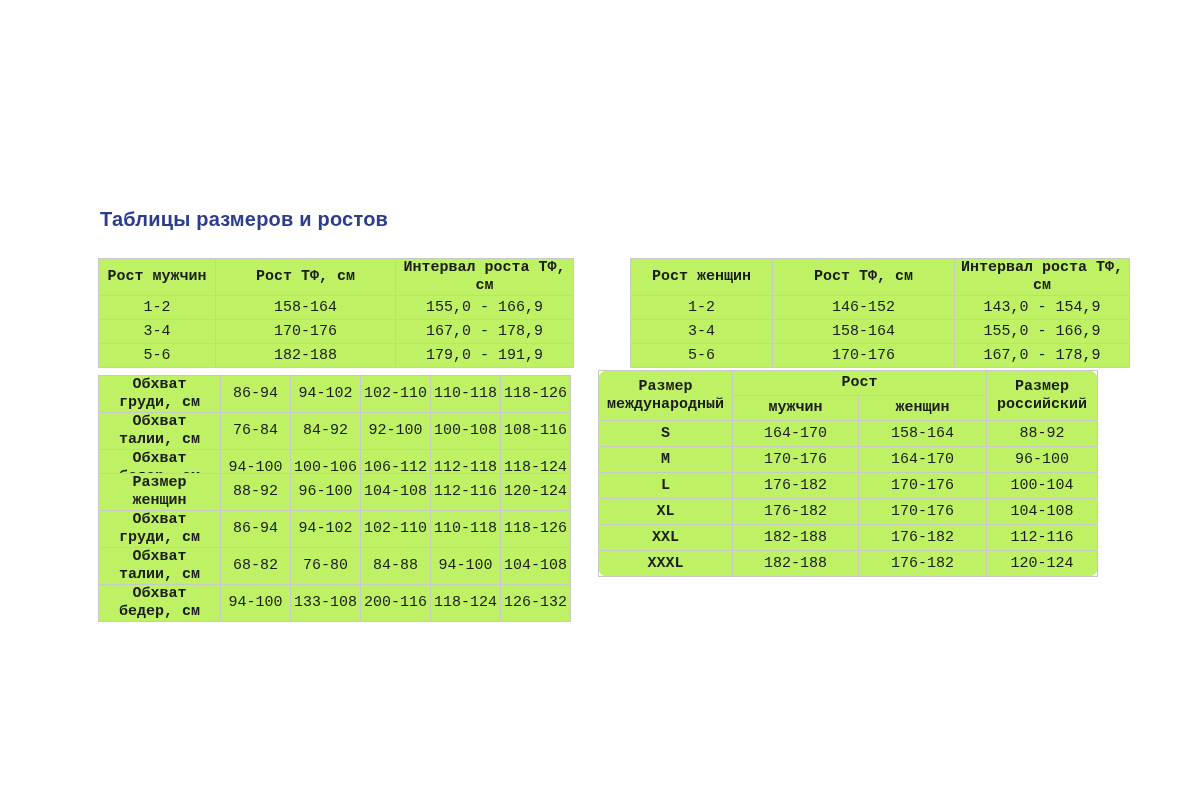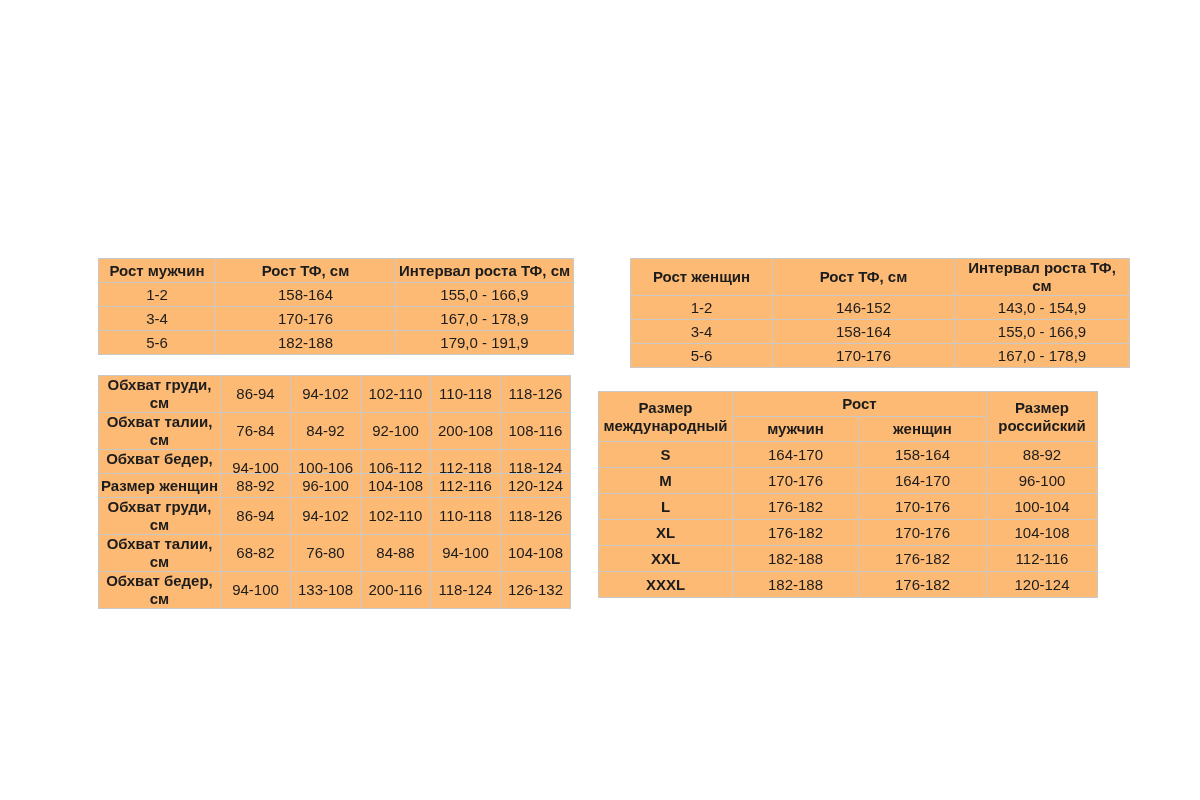--- a/index.html
+++ b/index.html
@@ -1,39 +1,40 @@
 <!DOCTYPE html>
 <html><head>
 <meta charset="utf-8">
 <style>
   * { margin:0; padding:0; box-sizing:border-box; }
   html, body { width:1200px; height:800px; background:#ffffff;
     font-family:"Liberation Sans","DejaVu Sans",sans-serif; }
   .page { position:relative; width:1200px; height:800px; overflow:hidden; background:#ffffff; }
   .title { position:absolute; left:100px; top:208px; font-size:20px; font-weight:bold;
     color:#2b3d8f; letter-spacing:.2px; }
-  table.tbl { position:absolute; border-collapse:collapse; table-layout:fixed; background:#fdba74; }
+  table.tbl { position:absolute; border-collapse:collapse; table-layout:fixed; background:#bef264;font-family:Liberation Mono, monospace; }
   .tbl td { border:1px solid #c9c9c9; text-align:center; vertical-align:middle;
     font-size:15px; height:24px; padding:0 2px; line-height:1.2; color:#1c1c1c; }
   .t-l1 { left:98px;  top:258px; }
   .t-r1 { left:598px; top:258px;margin-left:32px; }
   .t-l2 { left:98px;  top:375px; }
   .t-l3 { left:98px;  top:473px; }
-  .t-r2 { left:598px; top:391px; }
+  .t-r2 { left:598px; top:370px;border-radius:10px; }
   .t-r2 td { height:26px; }
   .t-r2 tr.hr td { height:25px; }
   .hd { font-weight:bold; color:#1c1c1c; }
   .vb { color:#2e4374; }
   .vg { color:#a5a5a5; }
 </style>
 </head>
 <body>
 
 <div class="page">
 
+  <div class="title">Таблицы размеров и ростов</div>
 
   <table class="tbl t-l1">
     <colgroup>
         <col style="width:117px">
         <col style="width:180px">
         <col style="width:178px">
       </colgroup>
     <tbody>
         <tr>
       <td class="hd">Рост мужчин</td>
@@ -104,21 +105,21 @@
       <td class="vg">94-102</td>
       <td class="vg">102-110</td>
       <td class="vg">110-118</td>
       <td class="vg">118-126</td>
     </tr>
     <tr>
       <td class="hd">Обхват талии, см</td>
       <td class="vg">76-84</td>
       <td class="vg">84-92</td>
       <td class="vg">92-100</td>
-      <td class="vg">200-108</td>
+      <td class="vg">100-108</td>
       <td class="vg">108-116</td>
     </tr>
     <tr>
       <td class="hd">Обхват бедер, см</td>
       <td class="vg">94-100</td>
       <td class="vg">100-106</td>
       <td class="vg">106-112</td>
       <td class="vg">112-118</td>
       <td class="vg">118-124</td>
     </tr>

